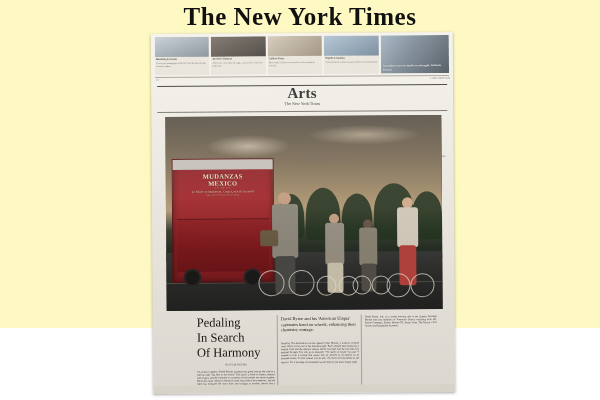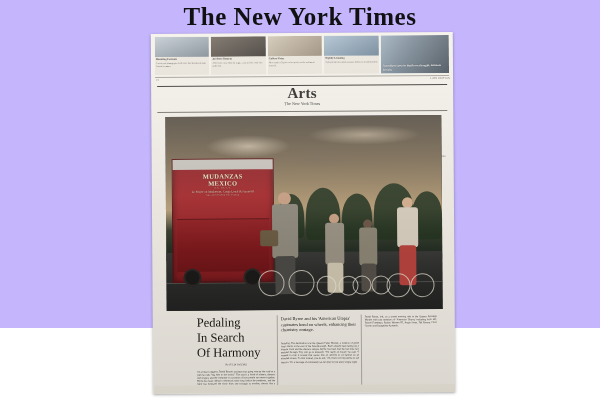--- a/index.html
+++ b/index.html
@@ -9,21 +9,21 @@
     height: 400px;
     overflow: hidden;
     background: #ffffff;
     font-family: "Liberation Serif", serif;
   }
 
   #page {
     position: relative;
     width: 600px;
     height: 328px;
-    background: #c4b5fd;
+    background: #fef9c3;
   }
 
   
   .masthead {
     position: absolute;
     left: 0;
     top: 2px;
     width: 600px;
     text-align: center;
   }

